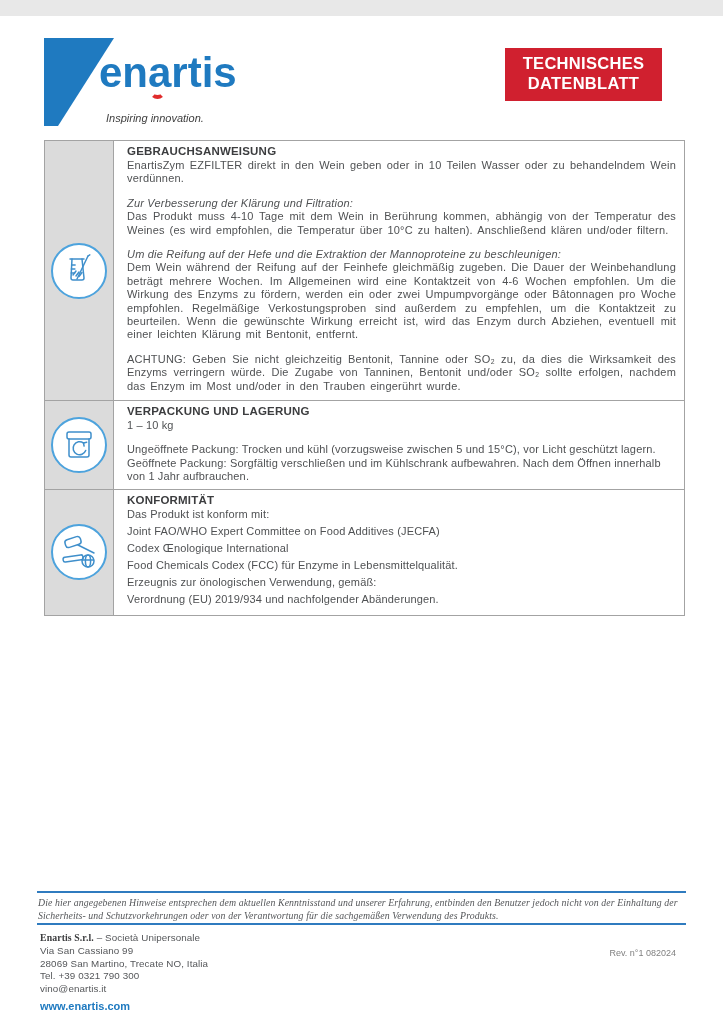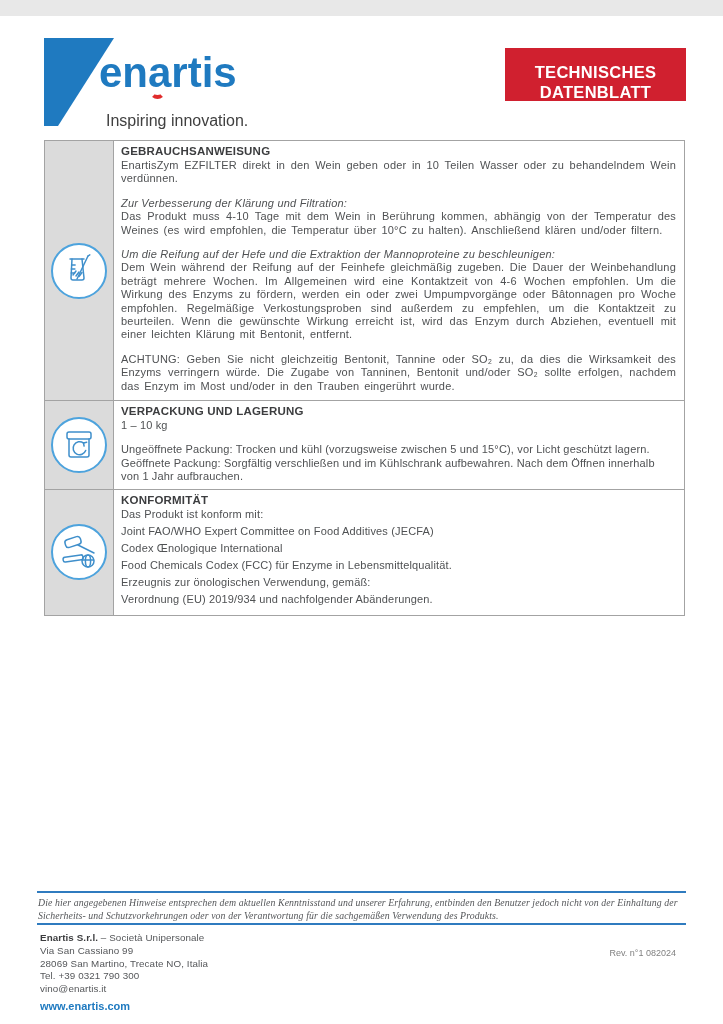--- a/index.html
+++ b/index.html
@@ -32,44 +32,44 @@
     font-size:42px;font-weight:600;letter-spacing:0px;
     color:var(--brand-blue);line-height:1;
   }
   .logo-red-arc{
     position:absolute;left:150px;top:70px;width:15px;height:13px;
     border:4px solid #E02B2B;border-top-color:transparent;
     border-left-color:transparent;border-right-color:transparent;
     border-radius:50%;
   }
   .logo-tagline{
-    position:absolute;left:106px;top:96px;font-size:16px;color:#404040;
+    position:absolute;left:106px;top:96px;font-size:11px;color:#404040;font-style:italic;
   }
   .banner{
-    position:absolute;left:505px;top:32px;width:181px;height:53px;
+    position:absolute;left:505px;top:32px;width:157px;height:53px;
     background:var(--banner-red);color:#fff;text-align:center;
     font-weight:bold;font-size:16.5px;line-height:20px;
-    letter-spacing:0.3px;padding-top:14px;
+    letter-spacing:0.3px;padding-top:5px;
   }
   
   .content-table{
     position:absolute;left:44px;top:124px;width:641px;
     border:1px solid var(--border-grey);
   }
   .section-row{display:flex;}
   .section-row + .section-row{border-top:1px solid var(--border-grey);}
   .section-row:nth-child(1) .text-cell{min-height:259px;}
   .section-row:nth-child(2) .text-cell{min-height:69px;}
   .section-row:nth-child(3) .text-cell{min-height:110px;}
   .icon-cell{
     width:69px;flex:0 0 69px;background:var(--cell-grey);
     border-right:1px solid var(--border-grey);
     display:flex;align-items:center;justify-content:center;
   }
-  .text-cell{flex:1;padding:3px 8px 5px 7px;font-size:11px;line-height:13.4px;}
+  .text-cell{flex:1;padding:3px 8px 5px 13px;font-size:11px;line-height:13.4px;}
   .sec-title{
     font-weight:bold;color:var(--head-grey);font-size:11.5px;
     letter-spacing:0.2px;line-height:14px;margin-bottom:1px;
   }
   .p-justify{text-align:justify;word-spacing:1.6px;letter-spacing:0.2px;}
   .p-italic{font-style:italic;letter-spacing:0.2px;}
   .p-plain{letter-spacing:0.15px;}
   .p-spaced{letter-spacing:0.15px;margin-bottom:3.4px;line-height:13.6px;}
   .p-spacer{height:11px;}
   .icon-wrap svg{display:block;}
@@ -80,21 +80,21 @@
   .disclaimer{
     position:absolute;left:38px;top:880px;width:648px;
     font-size:9.8px;font-style:italic;color:#55575A;line-height:13px;
     letter-spacing:0.1px;
     font-family:Liberation Serif, serif;
   }
   .address{
     position:absolute;left:40px;top:916px;font-size:9.8px;color:#55575A;
     line-height:12.8px;letter-spacing:0.1px;
   }
-  .address .company b{color:#3C3D3F;}
+  .address .company b{color:#3C3D3F;font-family:Liberation Serif, serif;}
   .rev{position:absolute;right:47px;top:932px;font-size:9px;color:#808080;}
   .website{
     position:absolute;left:40px;top:984px;font-size:11px;font-weight:bold;
     color:var(--brand-blue);text-decoration:none;
   }
 </style>
 </head>
 <body>
 
 <div class="page">

